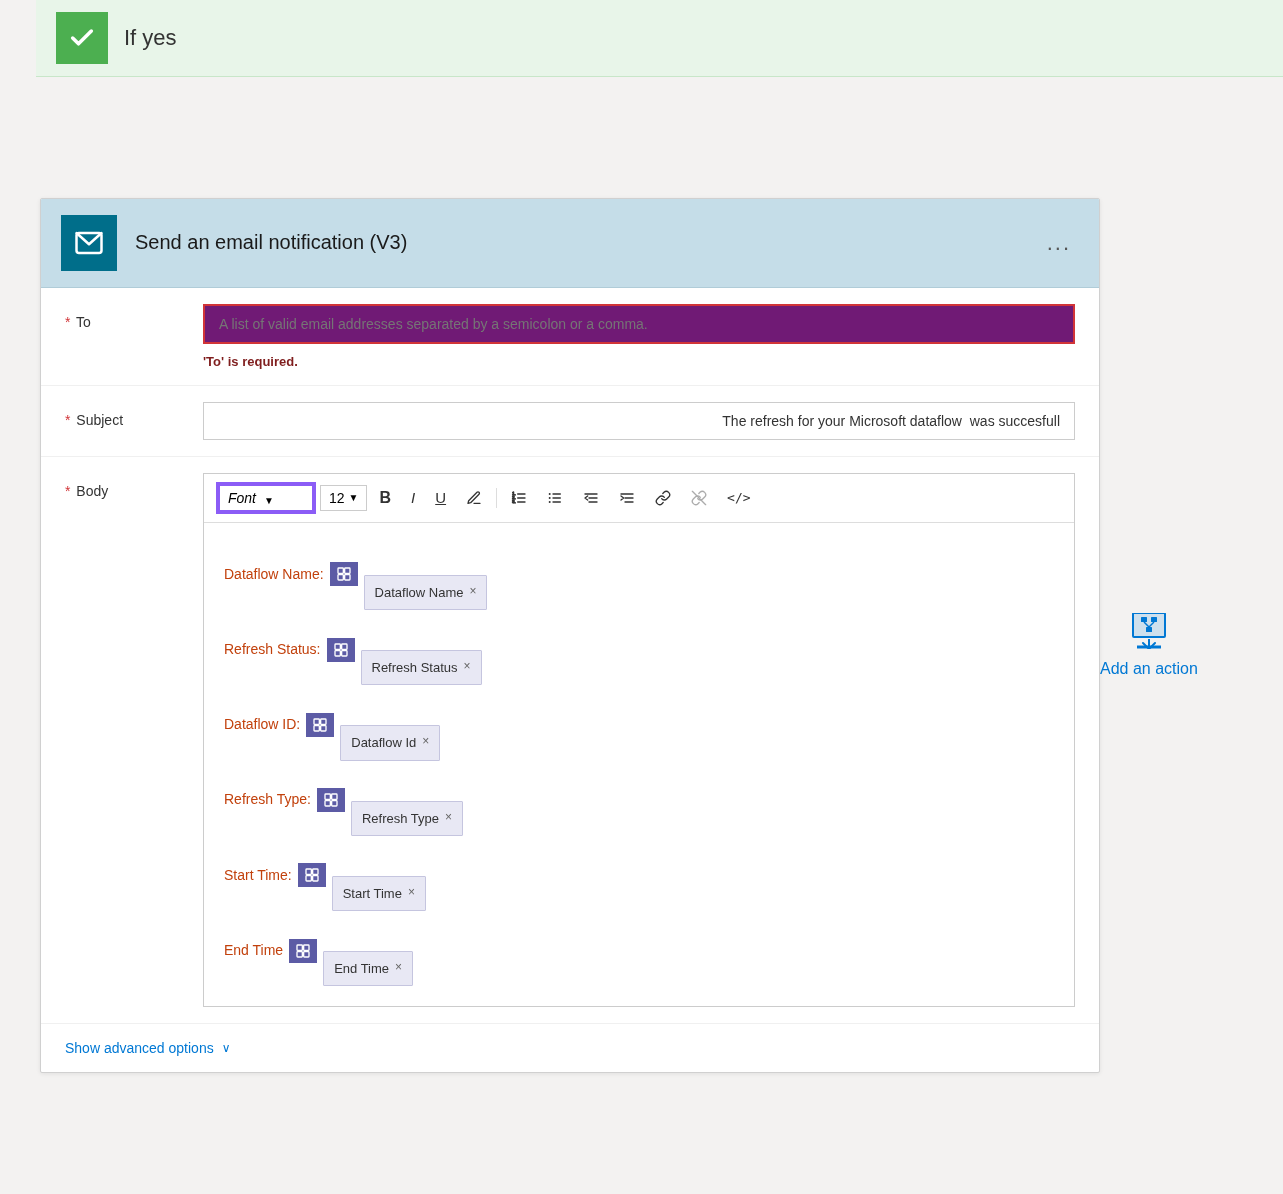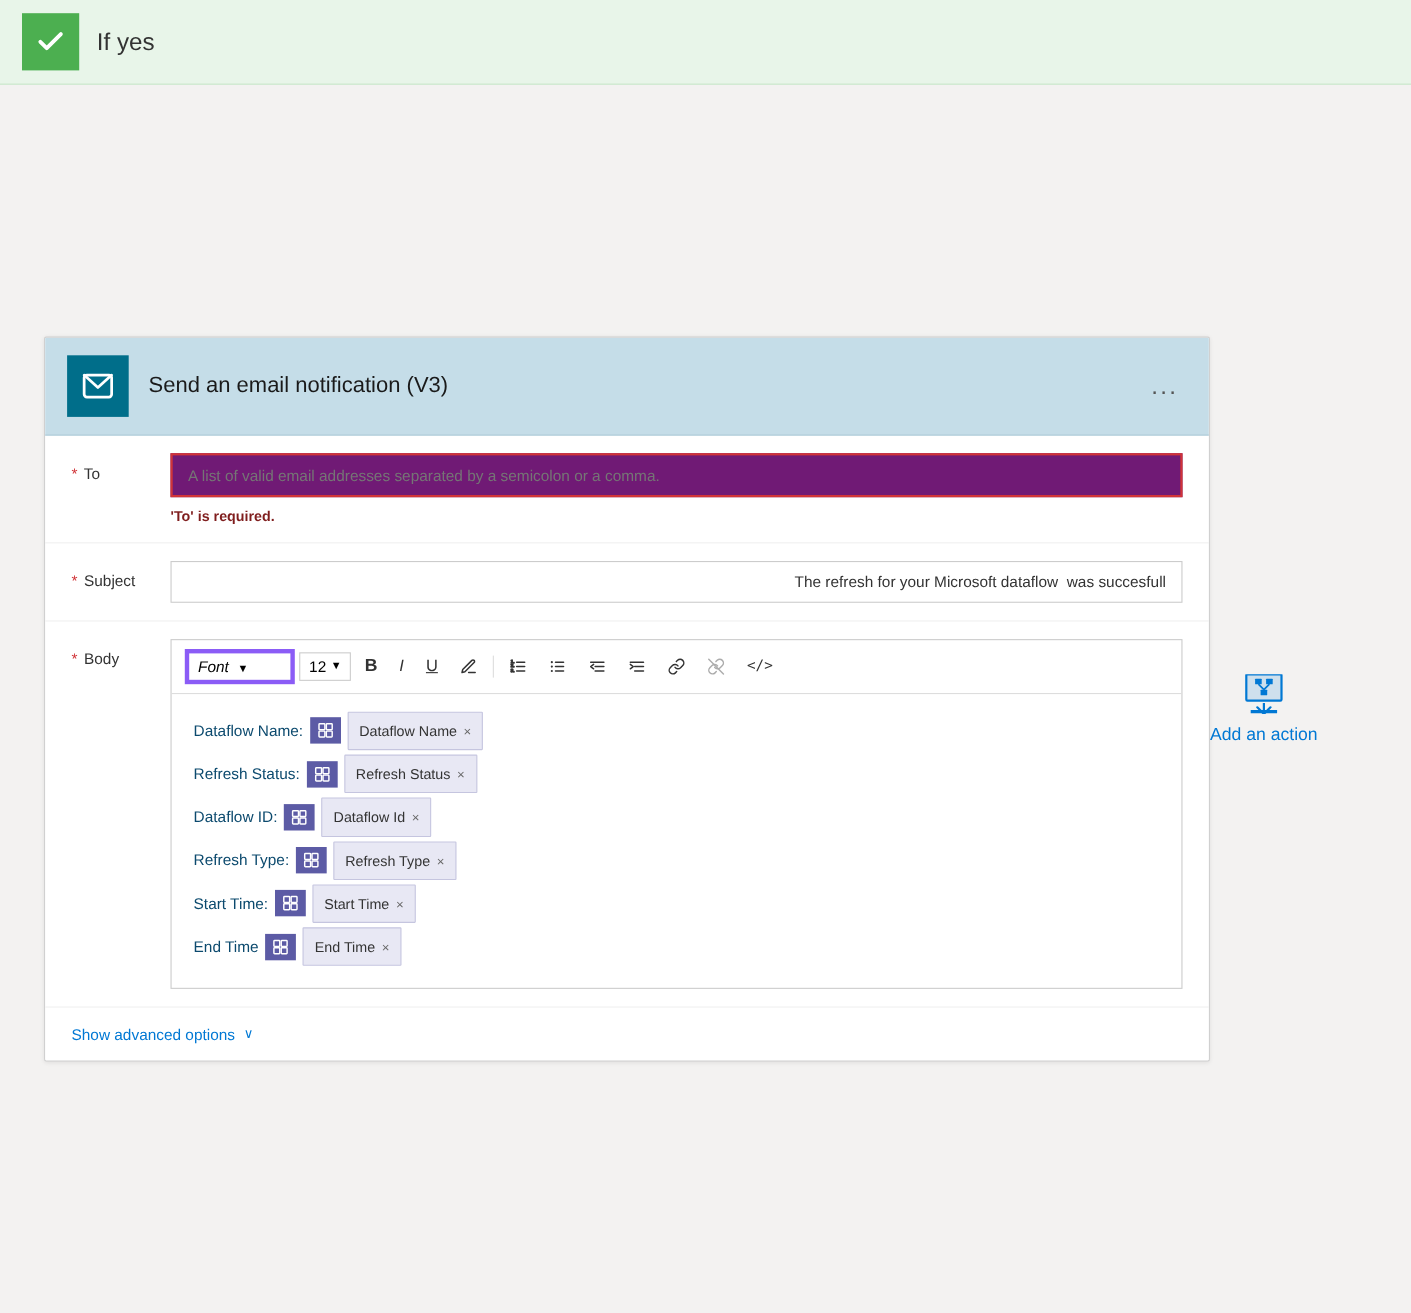--- a/index.html
+++ b/index.html
@@ -12,20 +12,21 @@
       flex-direction: column;
     }
 
     
     .if-yes-header {
       background: #e8f5e9;
       display: flex;
       align-items: center;
       padding: 12px 20px;
       border-bottom: 1px solid #c8e6c9;
+      margin-left: 36px;
     }
     .if-yes-check {
       background: #4caf50;
       width: 52px;
       height: 52px;
       display: flex;
       align-items: center;
       justify-content: center;
       margin-right: 16px;
       flex-shrink: 0;
@@ -100,20 +101,21 @@
     .card-body {
       padding: 0;
     }
 
     
     .form-row {
       display: flex;
       align-items: flex-start;
       padding: 16px 24px;
       border-bottom: 1px solid #f0f0f0;
+      gap: 48px;
     }
     .form-row:last-child {
       border-bottom: none;
     }
     .form-label {
       font-size: 14px;
       color: #333;
       min-width: 90px;
       padding-top: 10px;
       flex-shrink: 0;
@@ -221,21 +223,21 @@
       color: #333;
       line-height: 2.1;
     }
     .body-line {
       display: flex;
       align-items: center;
       gap: 6px;
       margin-bottom: 4px;
     }
     .body-line-label {
-      color: #0c4a6e;
+      color: #c2410c;
       white-space: nowrap;
     }
     .token-icon {
       background: #5c5ba5;
       width: 28px;
       height: 24px;
       display: inline-flex;
       align-items: center;
       justify-content: center;
       flex-shrink: 0;
@@ -244,23 +246,24 @@
       width: 16px;
       height: 16px;
     }
     .token-chip {
       background: #e8e8f4;
       border: 1px solid #c5c5df;
       padding: 3px 10px;
       font-size: 13px;
       color: #333;
       display: inline-flex;
-      align-items: flex-end;
+      align-items: flex-start;
       gap: 6px;
       border-radius: 1px;
+      margin-top: 36px;
     }
     .token-chip .close-x {
       color: #666;
       cursor: pointer;
       font-size: 12px;
     }
 
     
     .advanced-row {
       padding: 16px 24px;

